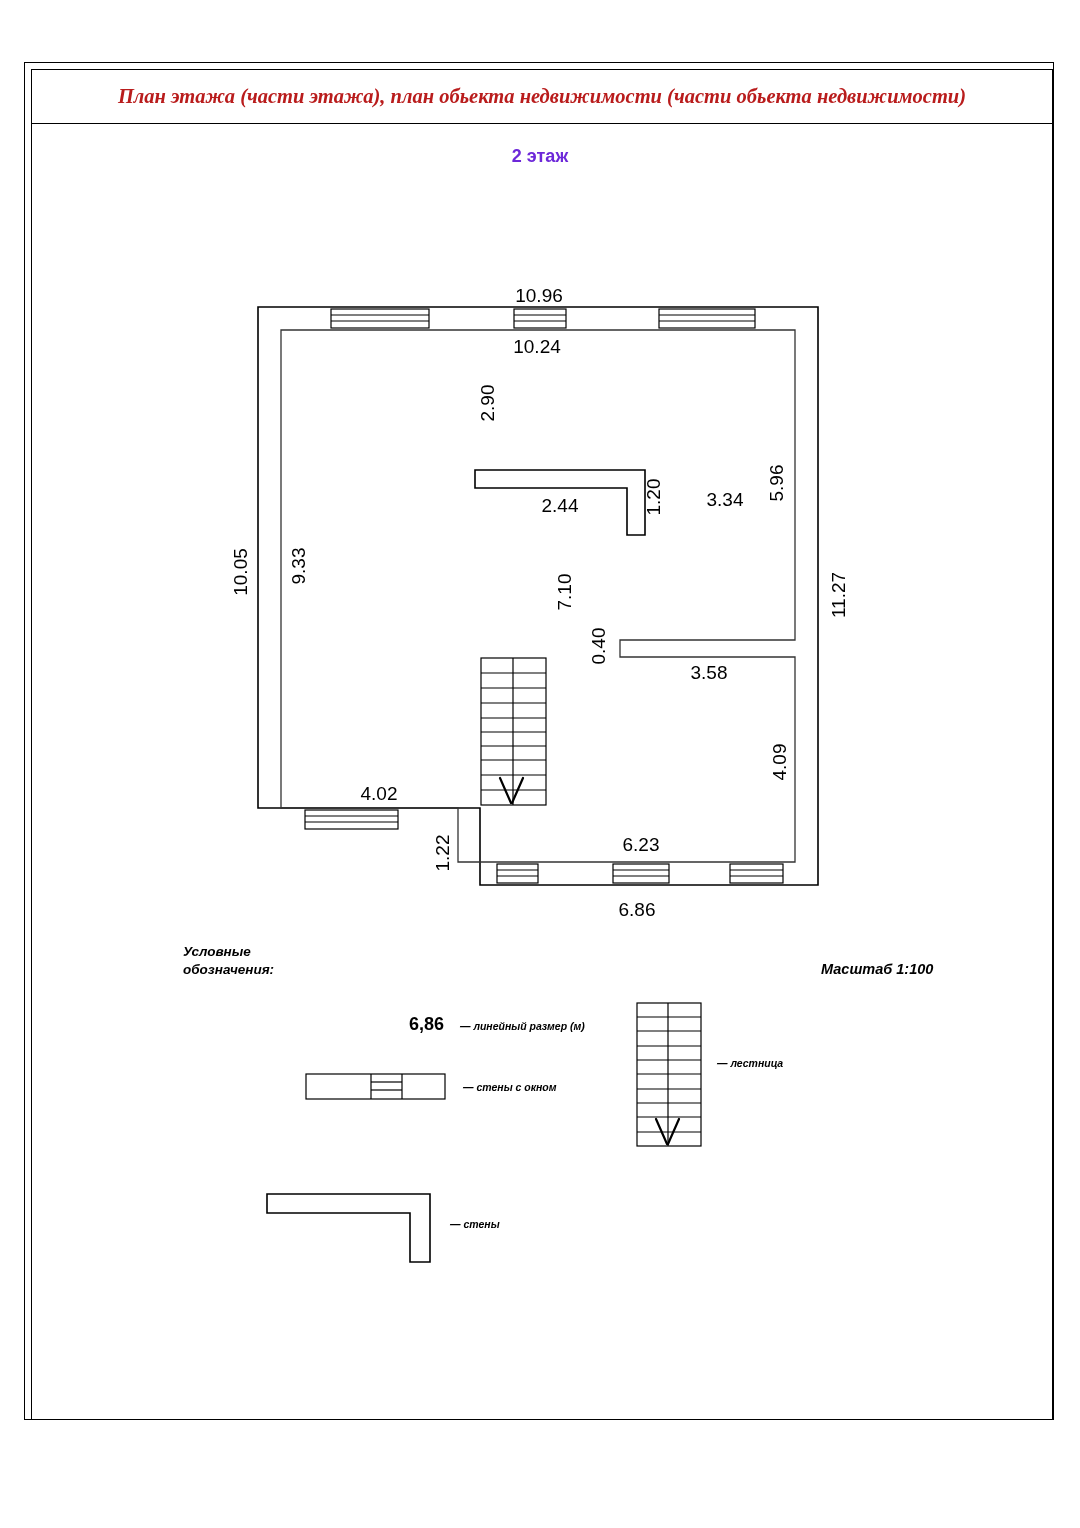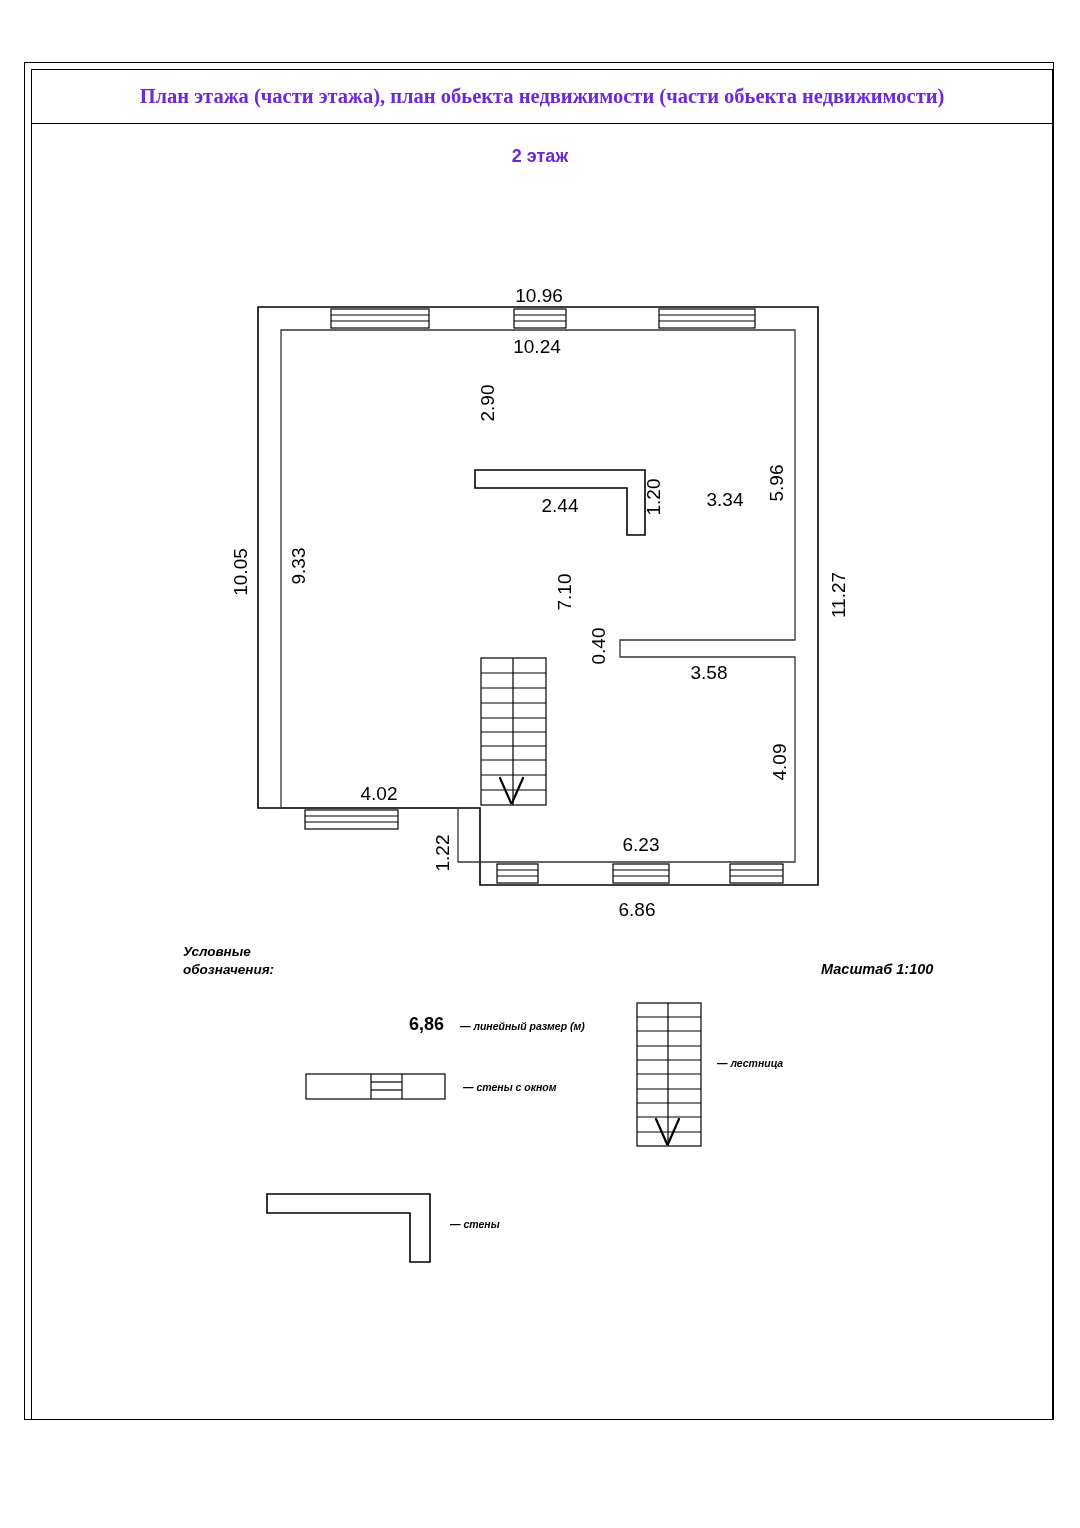--- a/index.html
+++ b/index.html
@@ -52,22 +52,23 @@
     box-sizing: border-box;
     display: flex;
     align-items: center;
     justify-content: center;
   }
   .doc-title {
     font-family: "Liberation Serif", serif;
     font-size: 20.5px;
     font-weight: 700;
     letter-spacing: 0px;
-    color: #6d28d9;
+    color: #b91c1c;
     white-space: nowrap;
+    font-style: italic;
   }
   .floor-label {
     position: absolute;
     left: 0;
     top: 146px;
     width: 1080px;
     text-align: center;
     font-family: "Liberation Sans", sans-serif;
     font-size: 18px;
     font-weight: 700;

